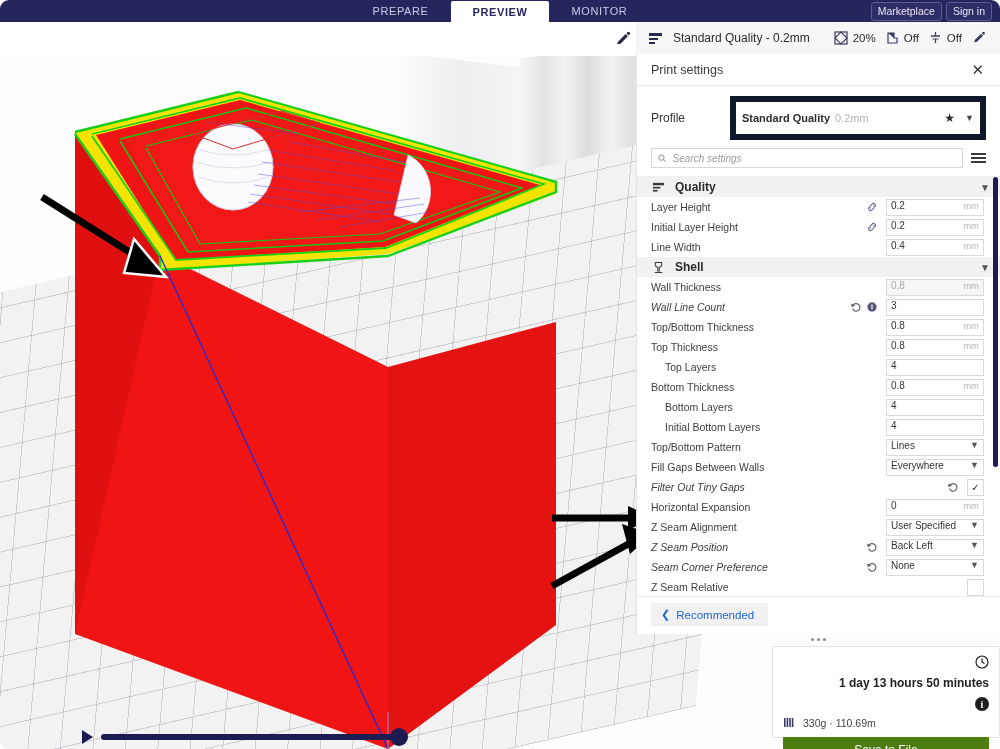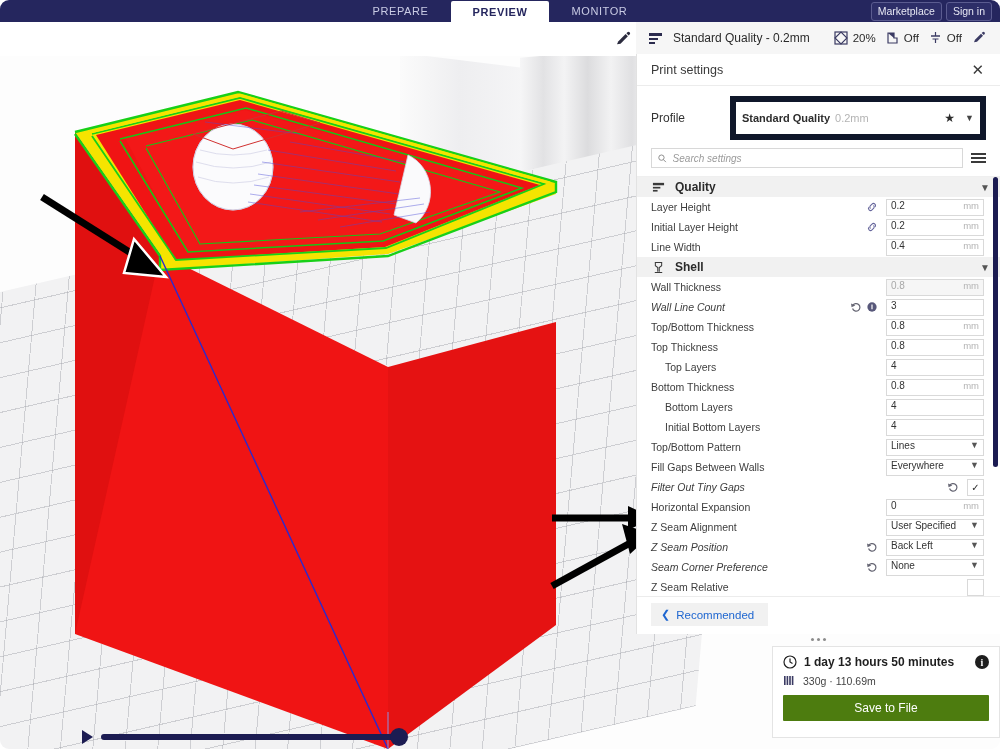--- a/index.html
+++ b/index.html
@@ -222,21 +222,21 @@
     background: transparent; z-index: 26; cursor: ns-resize;
   }
   .panel-grip i { width: 3px; height: 3px; background: #8c8c8c; border-radius: 50%; display: block; }
 
   
   .job-card {
     position: absolute; left: 772px; top: 646px; width: 228px; height: 92px;
     background: #ffffff; border: 1px solid #e4e4e4; z-index: 30;
     padding: 8px 10px 8px 10px;
   }
-  .job-time-row { display: flex; align-items: flex-end; gap: 7px; }
+  .job-time-row { display: flex; align-items: flex-end; gap: 7px; flex-direction: column; }
   .job-time { font-size: 12px; font-weight: 700; color: #1f1f1f; }
   .job-info {
     margin-left: auto; width: 14px; height: 14px; border-radius: 50%;
     background: #1e1e1e; color: #fff; font-size: 10px; font-weight: 700;
     display: flex; align-items: center; justify-content: center; cursor: pointer;
     font-family: "Liberation Serif", serif;
   }
   .job-mat-row { display: flex; align-items: center; gap: 7px; margin-top: 5px; }
   .job-mat { font-size: 10.5px; color: #444; }
   .save-btn {

